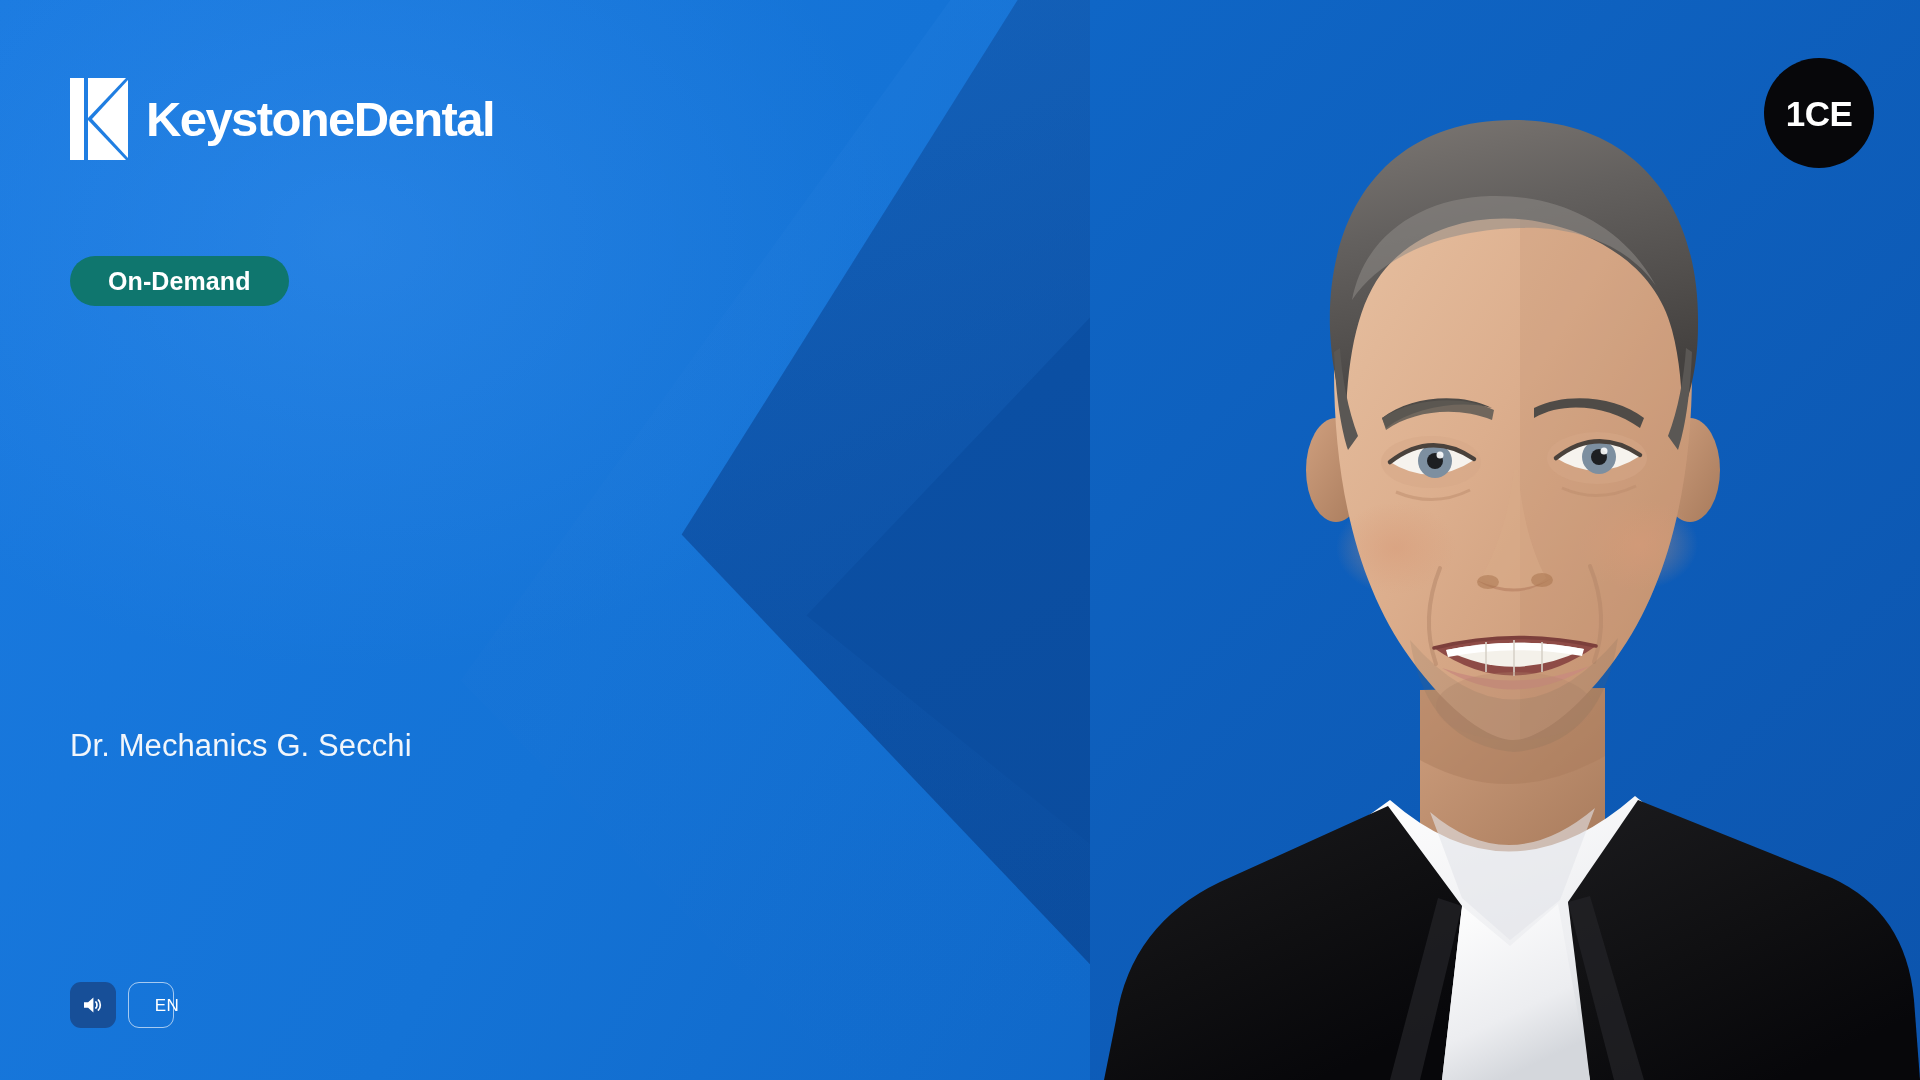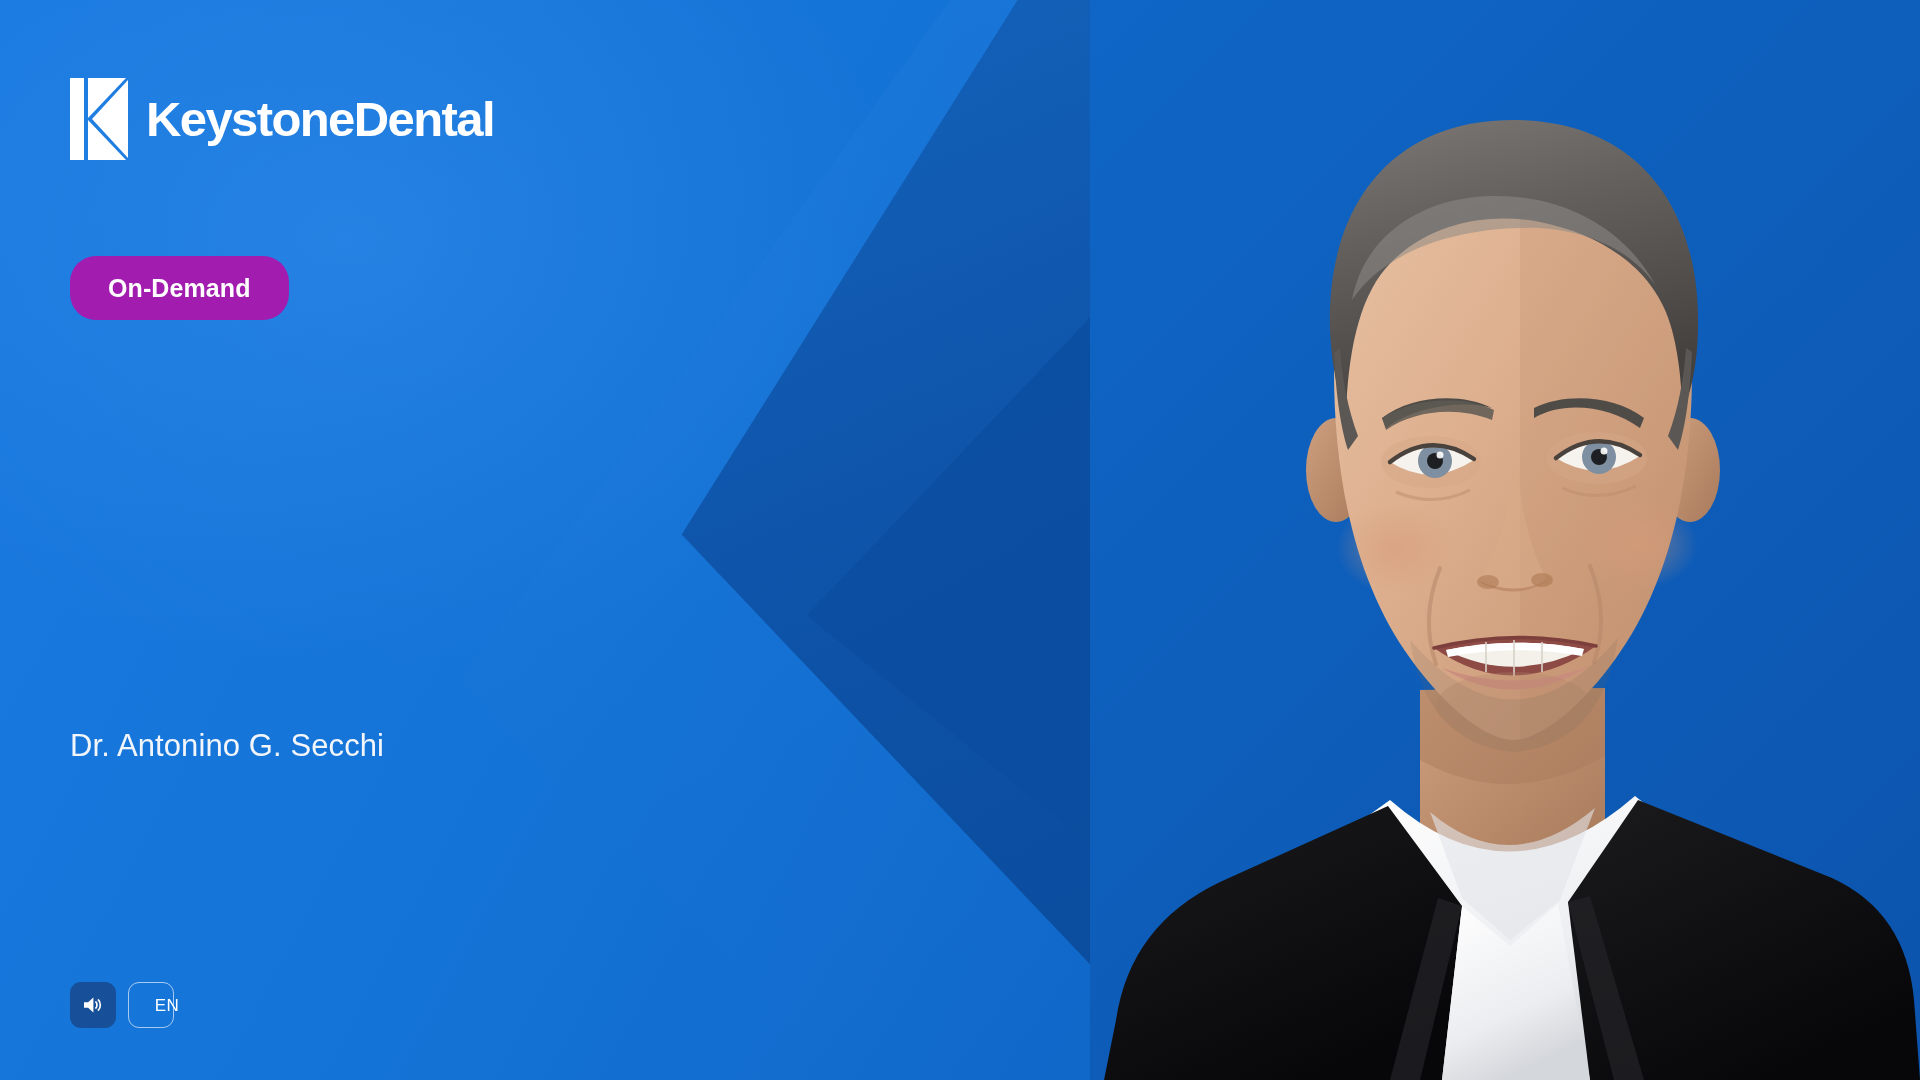--- a/index.html
+++ b/index.html
@@ -112,24 +112,24 @@
     letter-spacing:-1.6px;
     line-height:1;
     white-space:nowrap;
     font-family:"Liberation Sans", sans-serif;
   }
 
   
   .pill {
     position:absolute; left:0; top:256px;
     display:inline-flex; align-items:center; justify-content:center;
-    height:64px;
+    height:50px;
     padding:0 38px;
     border-radius:26px;
-    background:#a21caf;
+    background:#0f766e;
   }
   .pill-text {
     color:#ffffff;
     font-size:25px;
     font-weight:bold;
     letter-spacing:0.1px;
     line-height:1;
   }
 
   
@@ -308,20 +308,23 @@
       <path d="M396 642 L396 672 M424 640 L424 676 M452 642 L452 672" stroke="#d8d3c9" stroke-width="2" opacity="0.8"></path>
       <path d="M344 648 Q424 628 506 646" fill="none" stroke="#7c3f3b" stroke-width="3.5" stroke-linecap="round"></path>
 
       <path d="M352 668 Q424 712 500 666 Q424 694 352 668 Z" fill="#c98b7e" opacity="0.85"></path>
 
       <ellipse cx="424" cy="706" rx="78" ry="34" fill="#b4866a" opacity="0.30"></ellipse>
       <path d="M320 640 Q424 760 528 638 Q512 744 424 752 Q336 744 320 640 Z" fill="#6d6054" opacity="0.14"></path>
     </svg>
   </div>
 
+  <div class="ce-badge">
+    <span class="ce-badge-text">1CE</span>
+  </div>
 
   <div class="content">
 
     <div class="logo-row">
       <svg class="logo-mark" viewBox="0 0 60 82">
 
         <rect x="0" y="0" width="14" height="82" fill="#ffffff"></rect>
 
         <polygon points="18,0 56,0 18,40" fill="#ffffff"></polygon>
 
@@ -331,21 +334,21 @@
         <polygon points="58,2 58,80 22,41" fill="#ffffff"></polygon>
       </svg>
       <span class="logo-word">KeystoneDental</span>
     </div>
 
     <div class="pill">
       <span class="pill-text">On-Demand</span>
     </div>
 
 
-    <div class="speaker">Dr. Antonino G. Secchi</div>
+    <div class="speaker">Dr. Mechanics G. Secchi</div>
   </div>
 
   <div class="controls">
     <div class="ctl-audio">
       <svg width="24" height="24" viewBox="0 0 24 24">
         <path d="M3 9.2 H7.1 L12.4 4.6 V19.4 L7.1 14.8 H3 Z" fill="#ffffff"></path>
         <path d="M14.9 9.0 C16.3 10.0 16.3 14.0 14.9 15.0" fill="none" stroke="#ffffff" stroke-width="1.7" stroke-linecap="round"></path>
         <path d="M17.4 7.0 C19.9 8.8 19.9 15.2 17.4 17.0" fill="none" stroke="#ffffff" stroke-width="1.7" stroke-linecap="round"></path>
       </svg>
     </div>

